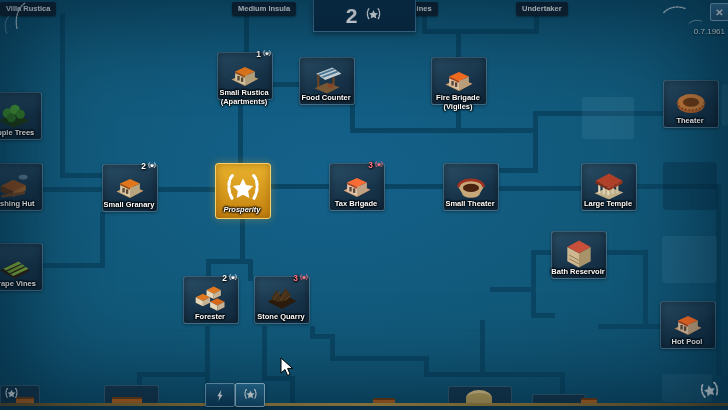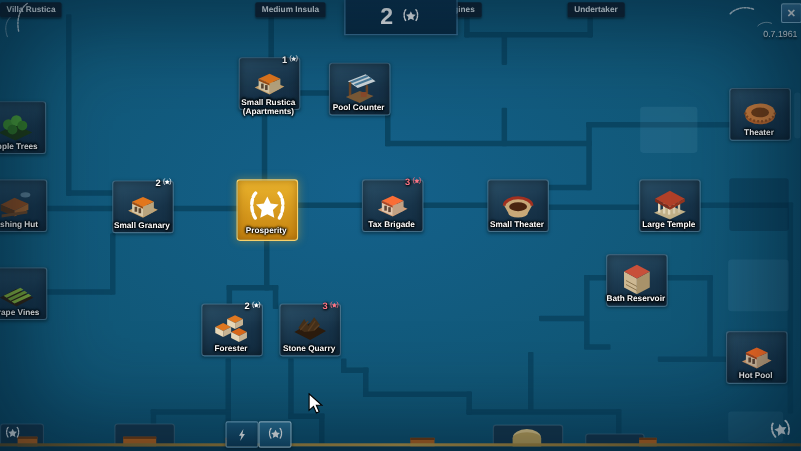--- a/index.html
+++ b/index.html
@@ -32,21 +32,21 @@
     border:1px solid rgba(130,180,205,.35);
     box-shadow:inset 0 0 9px rgba(0,0,0,.4), 0 1px 3px rgba(0,0,0,.35);
     display:flex;align-items:center;justify-content:center;}
   .nbox svg{width:42px;height:36px;}
   .nbox.gold{height:54px;background:linear-gradient(180deg,#eab32d,#c5820f);border:1px solid #f7d06a;
     box-shadow:inset 0 0 8px rgba(120,70,0,.5), 0 0 8px rgba(240,180,40,.35);color:#fff;}
   .nbox.gold svg{width:44px;height:44px;}
   .nlabel{position:relative;margin-top:-11px;text-align:center;font-size:7.5px;font-weight:bold;
     color:#fff;line-height:8.5px;z-index:6;
     text-shadow:0 1px 2px #000,1px 0 2px #000,-1px 0 2px #000,0 -1px 2px #000;}
-  .node.gold .nlabel{margin-top:-13px;}
+  .node.gold .nlabel{margin-top:-13px;font-style:italic;}
   .cost{position:absolute;top:-3px;right:-1px;z-index:7;display:flex;align-items:center;gap:1px;
     font-size:8.5px;font-weight:bold;color:#fff;text-shadow:0 1px 2px #000,1px 0 2px #000;}
   .cost svg{width:10px;height:10px;}
   .cost.red{color:#ff7484;}
   
   .slotlight{position:absolute;background:rgba(140,195,225,.10);border-radius:3px;z-index:2;}
   .slotdark{position:absolute;background:rgba(3,30,50,.28);border-radius:3px;z-index:2;}
   
   .cutbox{position:absolute;background:#16374e;border:1px solid rgba(130,180,205,.3);border-radius:3px 3px 0 0;z-index:3;}
   .bldg{position:absolute;background:#c0661c;border-top:2px solid #7a3c0e;z-index:4;}
@@ -306,21 +306,30 @@
       </div>
     <div class="nlabel">Small Rustica</div>
     <div class="nlabel" style="margin-top:0">(Apartments)</div>
   </div>
   <div class="node" style="left:299px;top:57px">
     <div class="nbox">
         <svg>
           <use href="#s-stall"></use>
         </svg>
       </div>
-    <div class="nlabel">Pool Counter</div>
+    <div class="nlabel">Food Counter</div>
+  </div>
+  <div class="node" style="left:431px;top:57px">
+    <div class="nbox">
+        <svg style="filter:hue-rotate(-8deg) saturate(1.1)">
+          <use href="#s-house"></use>
+        </svg>
+      </div>
+    <div class="nlabel">Fire Brigade</div>
+    <div class="nlabel" style="margin-top:0">(Vigiles)</div>
   </div>
   <div class="node" style="left:663px;top:80px">
     <div class="nbox">
         <svg>
           <use href="#s-col"></use>
         </svg>
       </div>
     <div class="nlabel">Theater</div>
   </div>
   <div class="node" style="left:102px;top:164px">

